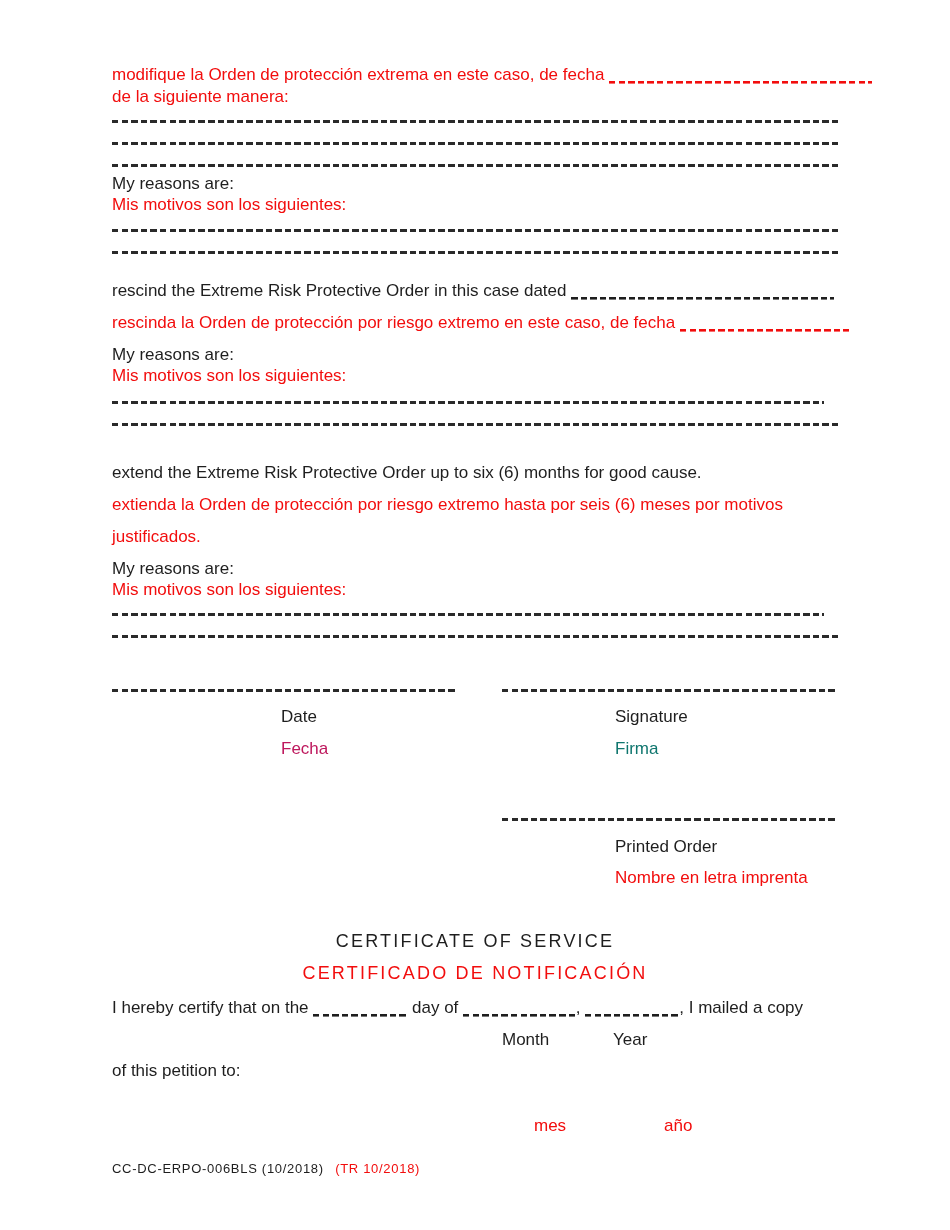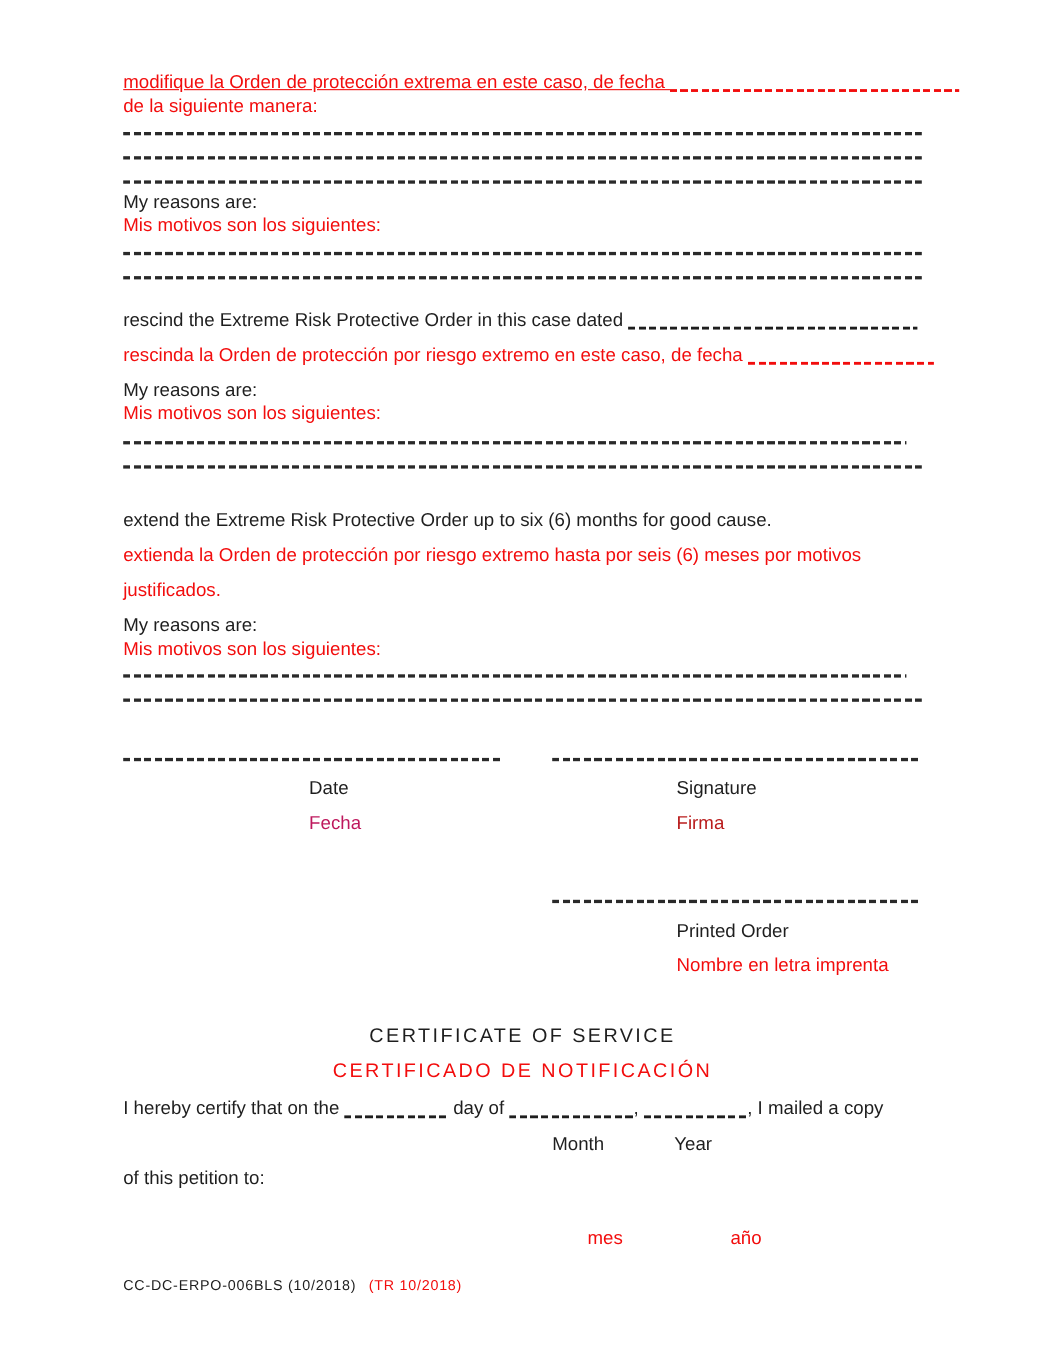--- a/index.html
+++ b/index.html
@@ -42,21 +42,21 @@
   .footer{
     font-size:13px;
     letter-spacing:0.7px;
   }
 </style>
 </head>
 <body>
 
 <div class="page" style="color: rgb(30, 30, 30);">
 
-  <div class="doc-line red" style="top: 64px; color: rgb(242, 13, 13); text-decoration: underline;">modifique la Orden de protección extrema en este caso, de fecha <span class="blank" style="width: 263.2px;"></span></div>
+  <div class="doc-line red" style="top: 64px; color: rgb(242, 13, 13);">modifique la Orden de protección extrema en este caso, de fecha <span class="blank" style="width: 263.2px;"></span></div>
   <div class="doc-line red" style="top: 86px; color: rgb(242, 13, 13);">de la siguiente manera:</div>
 
   <div class="dashline" style="top:120px;width:726px;"></div>
   <div class="dashline" style="top:142px;width:726px;"></div>
   <div class="dashline" style="top:164px;width:726px;"></div>
 
   <div class="doc-line" style="top:173px;">My reasons are:</div>
   <div class="doc-line red" style="top: 194px; color: rgb(242, 13, 13);">Mis motivos son los siguientes:</div>
 
   <div class="dashline" style="top:229px;width:726px;"></div>
@@ -77,21 +77,21 @@
   <div class="doc-line red" style="top: 579px; color: rgb(242, 13, 13);">Mis motivos son los siguientes:</div>
 
   <div class="dashline" style="top:613px;width:712px;"></div>
   <div class="dashline" style="top:635px;width:726px;"></div>
 
   <div class="dashline" style="top:689px;width:343px;"></div>
   <div class="dashline" style="top:689px;left:502px;width:333px;"></div>
   <div class="doc-line" style="top:706px;left:281px;">Date</div>
   <div class="doc-line" style="top:706px;left:615px;">Signature</div>
   <div class="doc-line red" style="top: 738px; left: 281px; color: #be185d;">Fecha</div>
-  <div class="doc-line red" style="top: 738px; left: 615px; color: #b91c1c;">Firma</div>
+  <div class="doc-line red" style="top: 738px; left: 615px; color: #0f766e;">Firma</div>
 
   <div class="dashline" style="top:818px;left:502px;width:333px;"></div>
   <div class="doc-line" style="top:836px;left:615px;">Printed Order</div>
   <div class="doc-line red" style="top: 867px; left: 615px; color: rgb(242, 13, 13);">Nombre en letra imprenta</div>
 
   <div class="doc-line heading" style="top:930px;">CERTIFICATE OF SERVICE</div>
   <div class="doc-line heading red" style="top: 962px; color: rgb(242, 13, 13);">CERTIFICADO DE NOTIFICACIÓN</div>
 
   <div class="doc-line" style="top:997px;">I hereby certify that on the <span class="blank" style="width: 94px;"></span> day of <span class="blank" style="width: 112.8px;"></span>, <span class="blank" style="width: 94px;"></span>, I mailed a copy</div>
   <div class="doc-line" style="top:1029px;left:502px;">Month</div>

